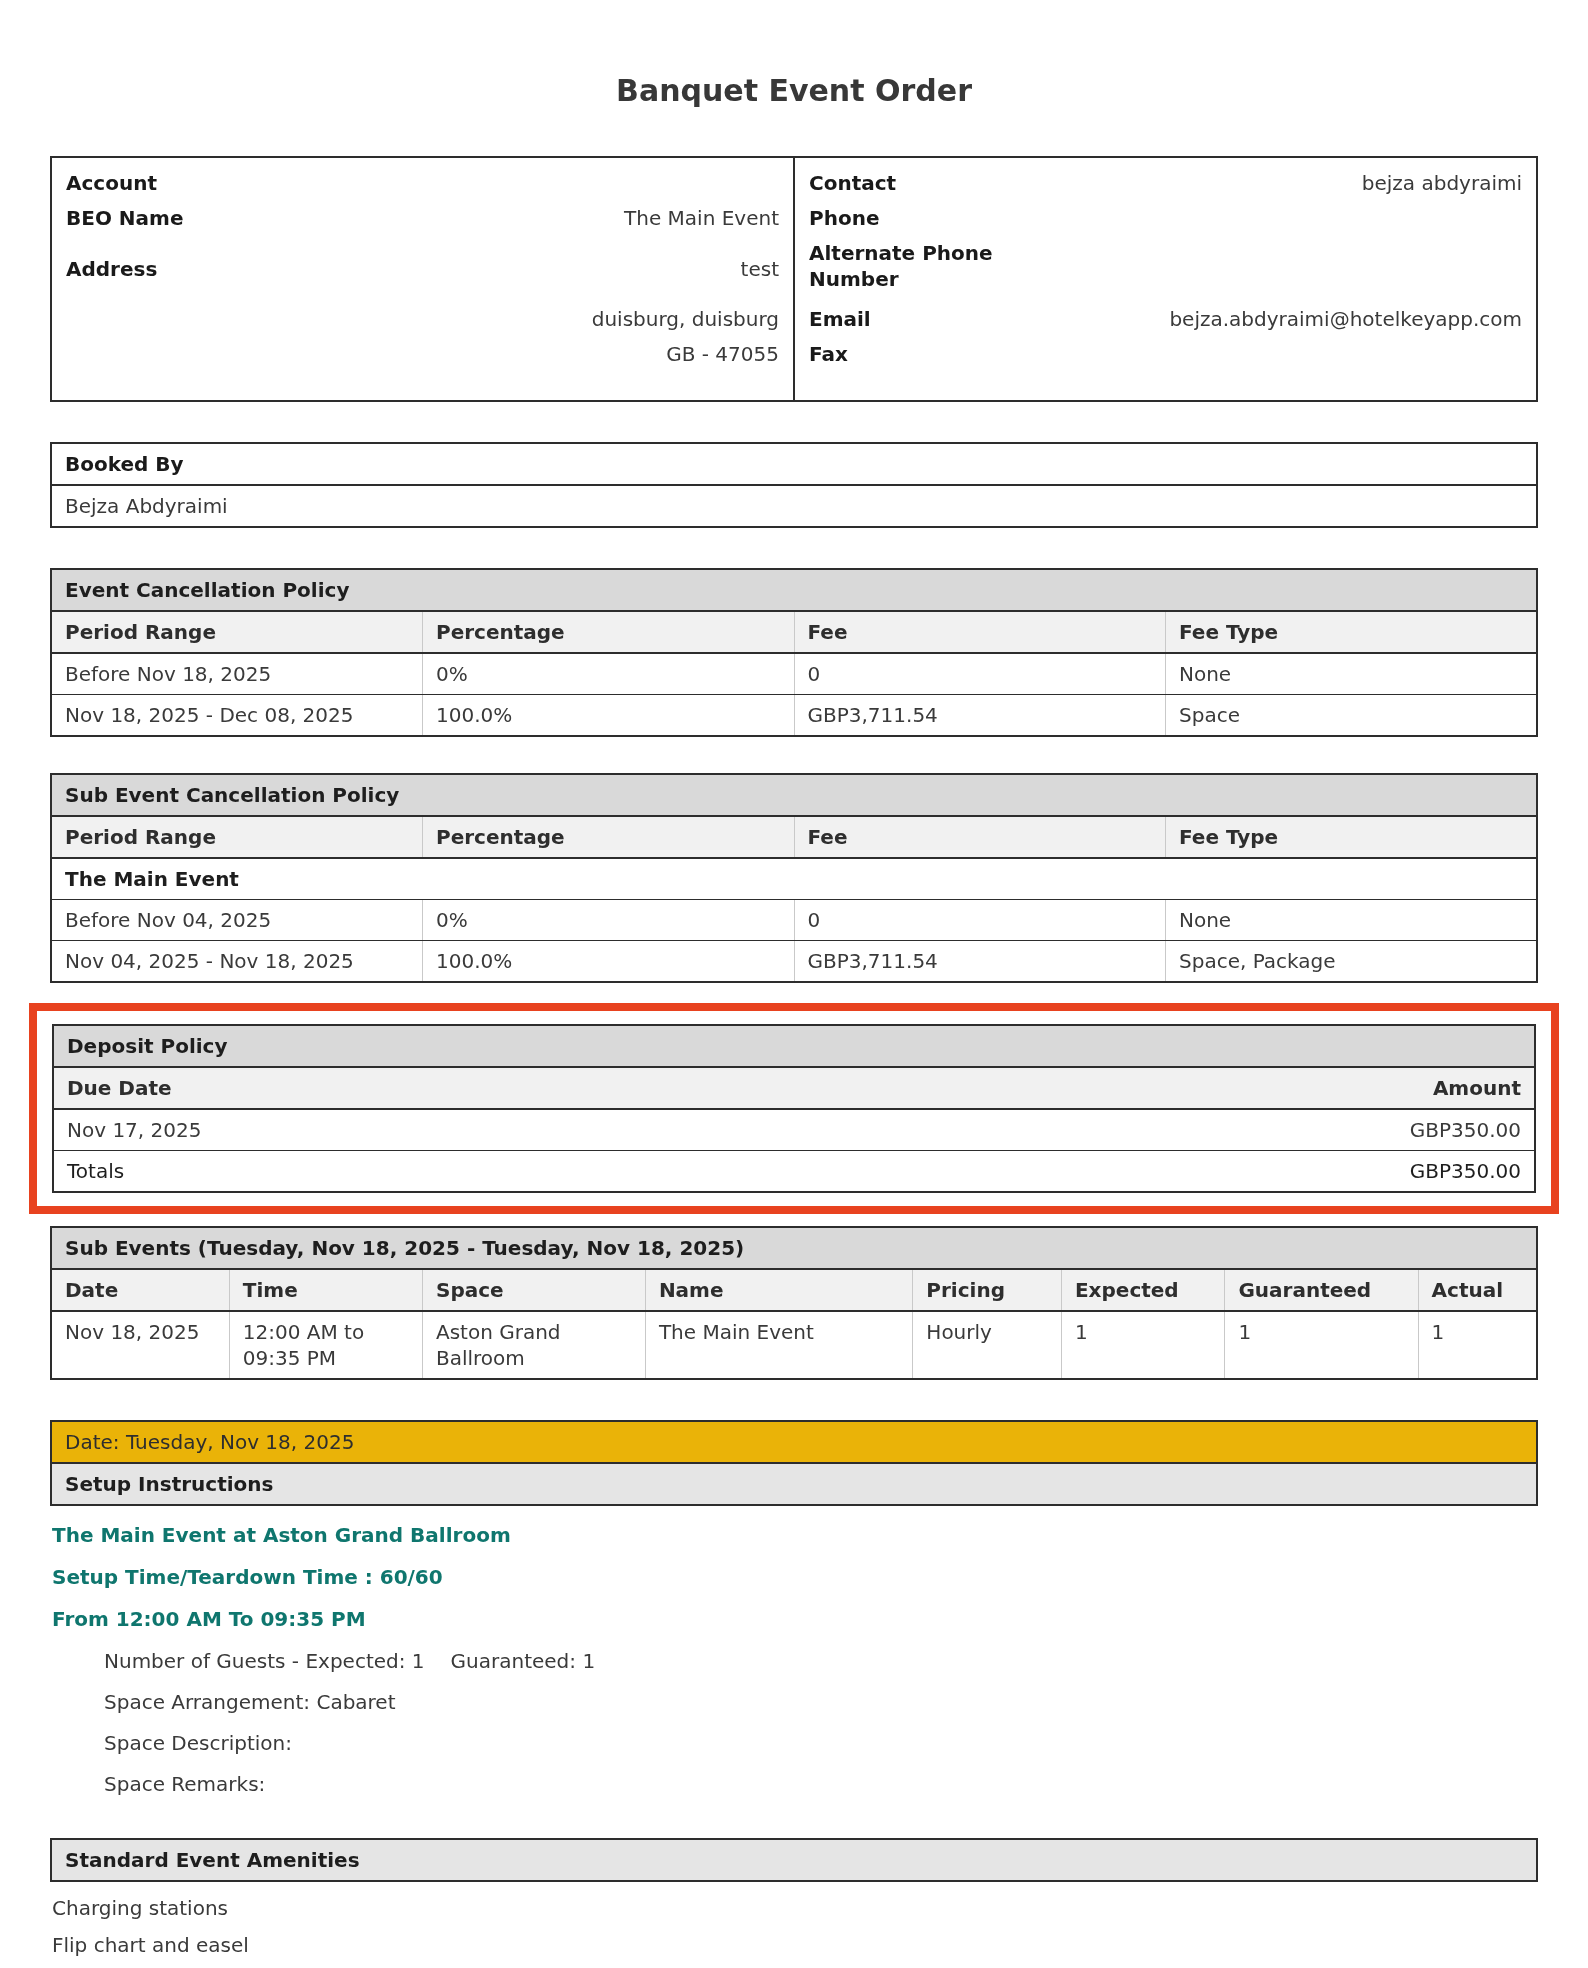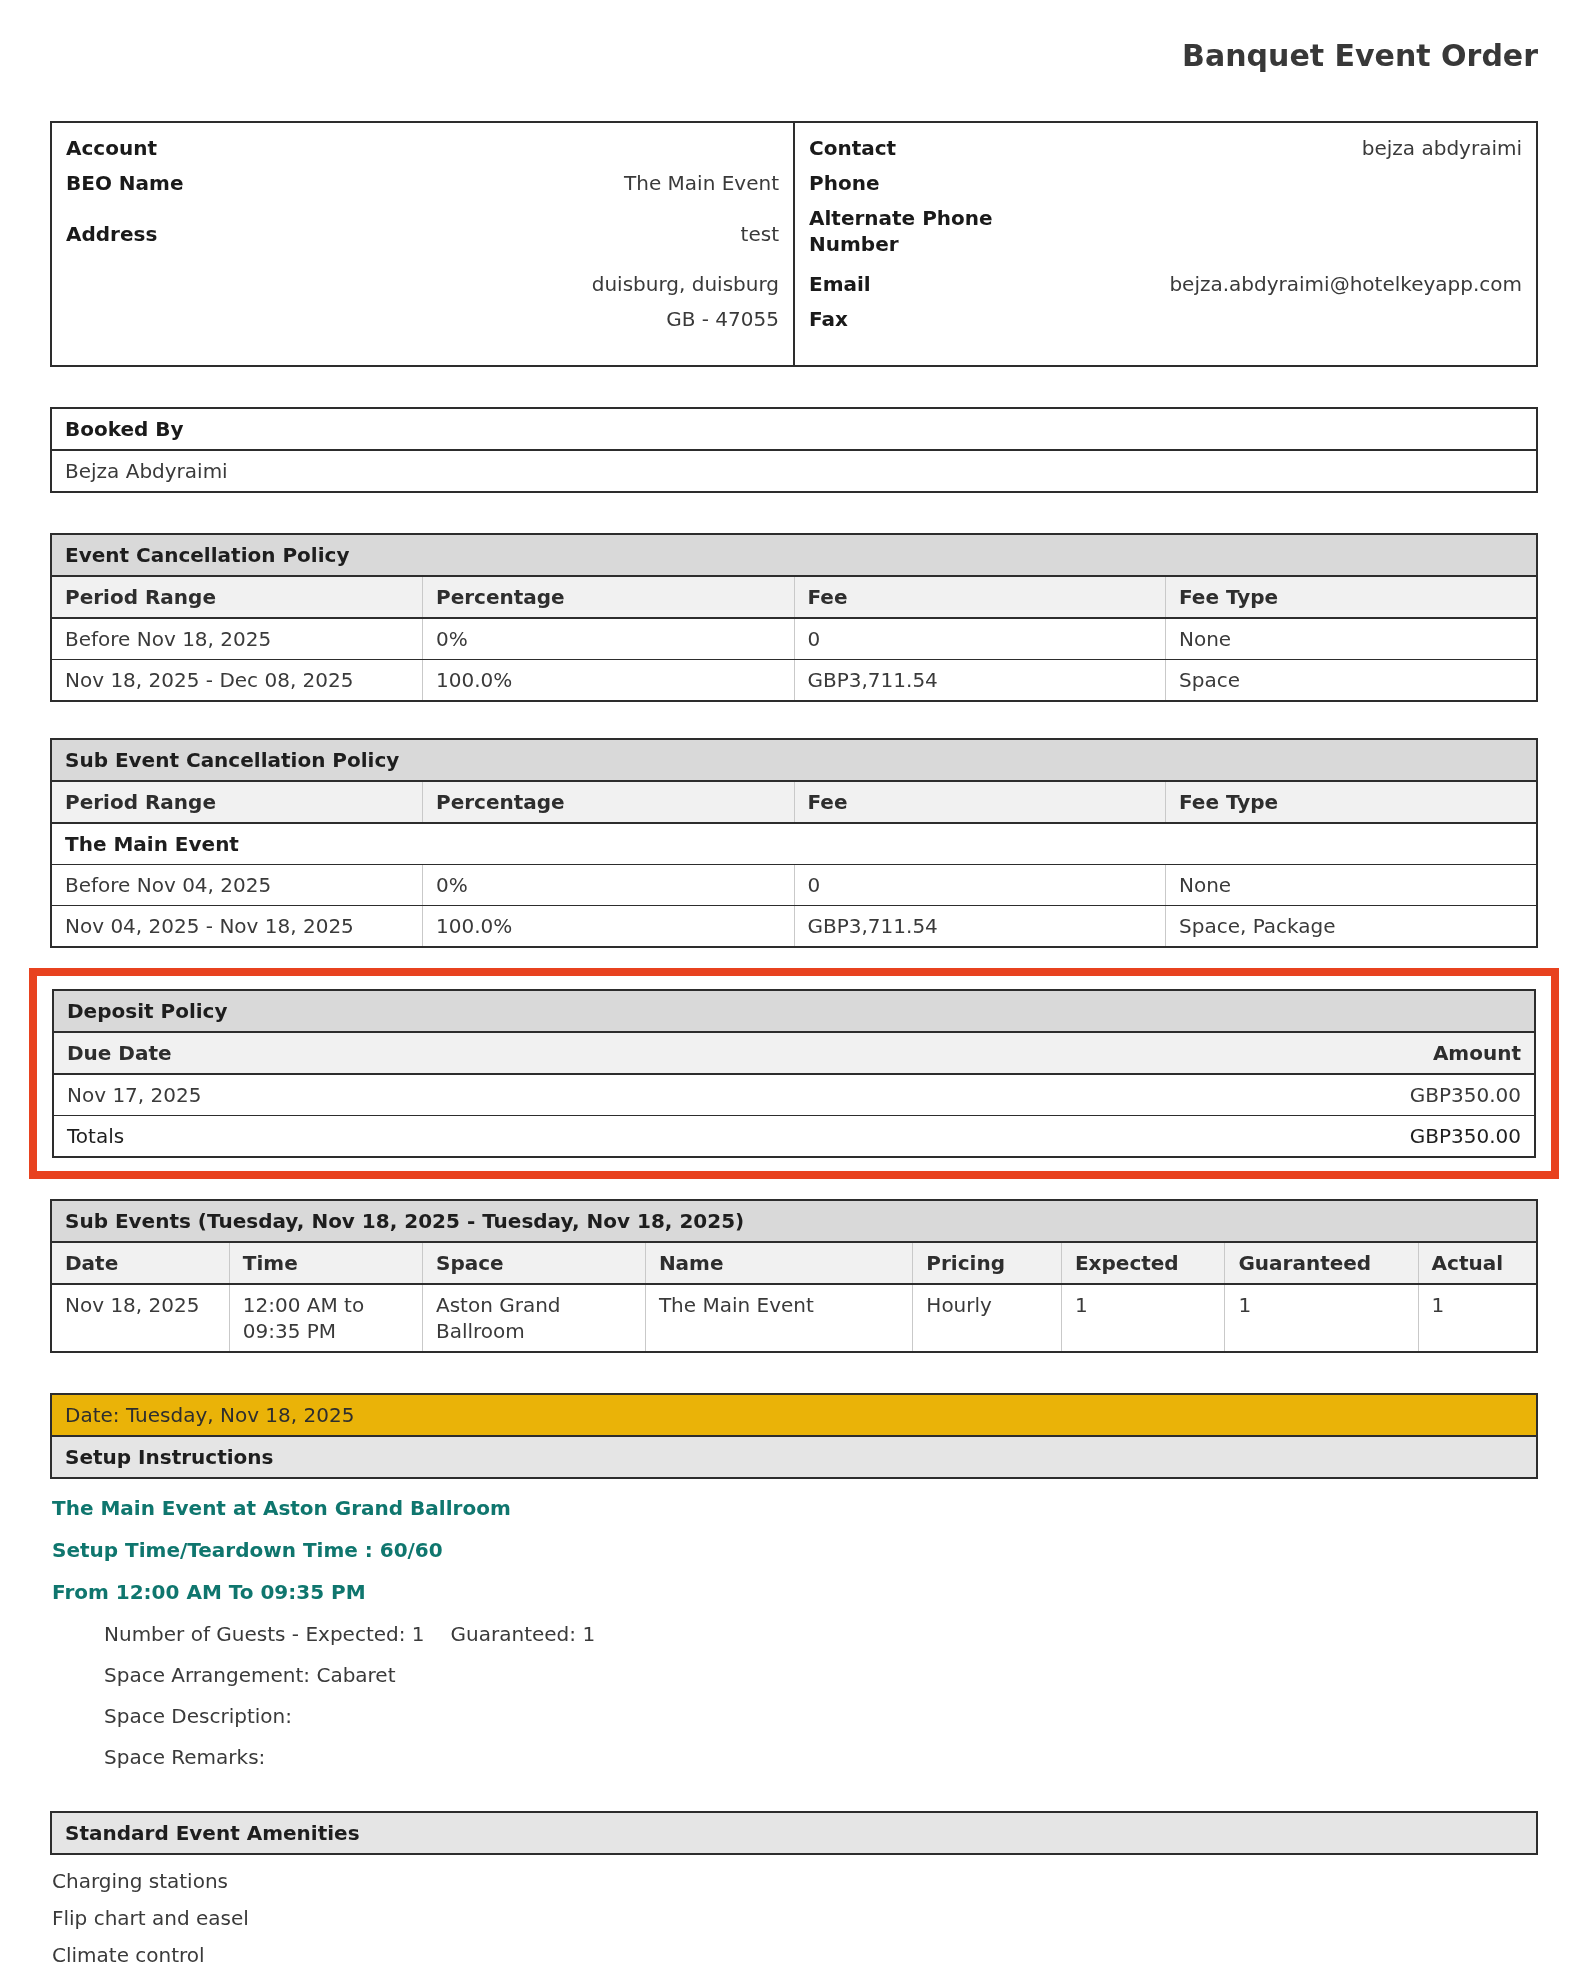--- a/index.html
+++ b/index.html
@@ -5,22 +5,22 @@
   * { box-sizing: border-box; margin: 0; padding: 0; }
   html, body { background: #ffffff; }
   body {
     width: 1588px; height: 1968px; overflow: hidden;
     font-family: "DejaVu Sans", sans-serif;
     color: #3a3a3a;
   }
   .page { padding: 0 50px; }
 
   .doc-title {
-    text-align: right; font-size: 30px; font-weight: 700; color: #383838;
-    padding-top: 38px; margin-bottom: 48px;
+    text-align: center; font-size: 30px; font-weight: 700; color: #383838;
+    padding-top: 38px; margin-bottom: 48px; margin-top: 35px;
   }
 
   table.tbl {
     width: 100%; border-collapse: collapse; table-layout: fixed;
     border: 2px solid #2d2d2d; font-size: 20px; color: #3a3a3a;
   }
   table.tbl td, table.tbl th {
     padding: 7px 13px; text-align: left; vertical-align: top;
     font-weight: 400; line-height: 1.3; overflow: hidden;
   }
@@ -234,21 +234,21 @@
         <td class="amount-col">GBP350.00</td>
       </tr>
       <tr class="data-row">
         <td class="bold">Totals</td>
         <td class="amount-col bold">GBP350.00</td>
       </tr>
     </tbody>
       </table>
   </div>
 
-  <table class="tbl seps" style="margin-top:20px;">
+  <table class="tbl seps" style="margin-top:12px;">
     <colgroup>
       <col style="width:12%">
         <col style="width:13%">
         <col style="width:15%">
         <col style="width:18%">
       <col style="width:10%">
         <col style="width:11%">
         <col style="width:13%">
         <col style="width:8%">
     </colgroup>

